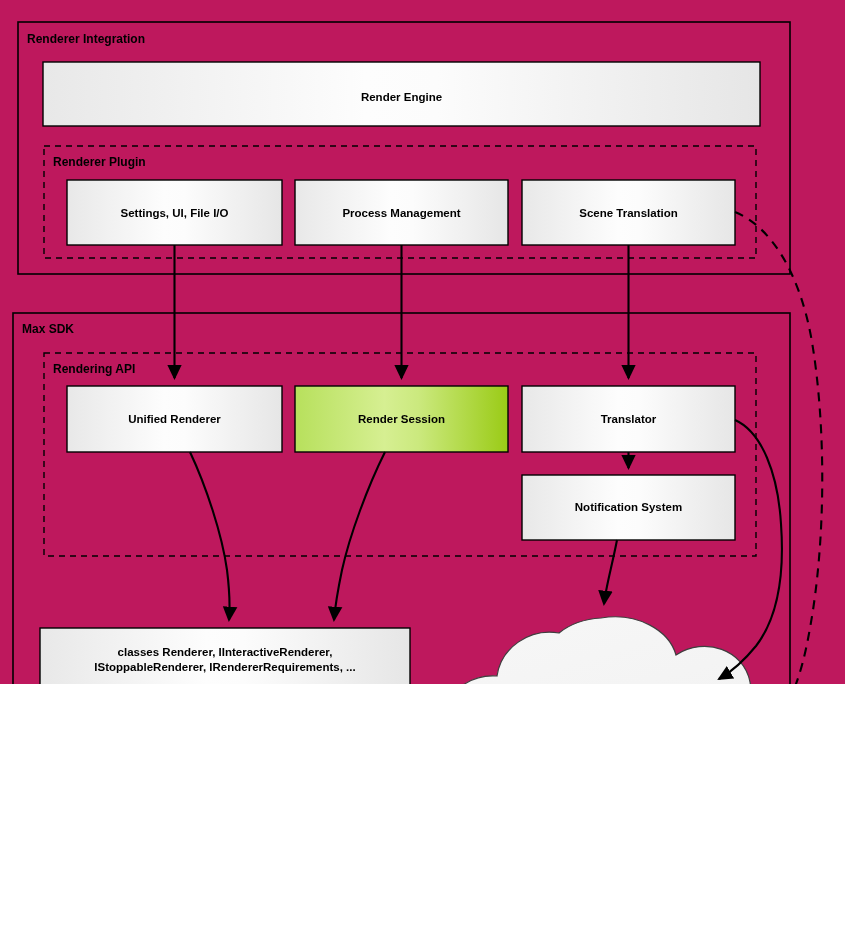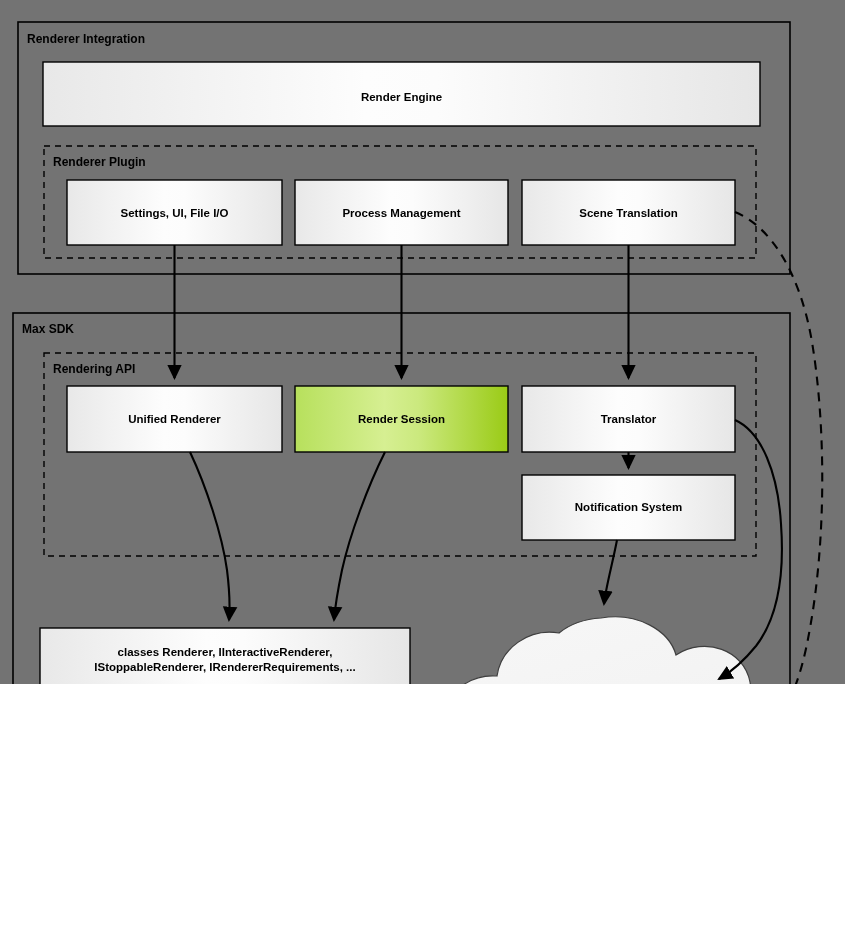--- a/index.html
+++ b/index.html
@@ -4,21 +4,21 @@
 <style>
   html, body {
     margin: 0;
     padding: 0;
     background: #ffffff;
   }
   #stage {
     position: relative;
     width: 845px;
     height: 684px;
-    background: #737373;
+    background: #be185d;
     font-family: "Liberation Sans", sans-serif;
     overflow: hidden;
     text-align: right;
   }
   svg.diagram {
     position: absolute;
     top: 0;
     left: 0;
     width: 845px;
     height: 932px;

